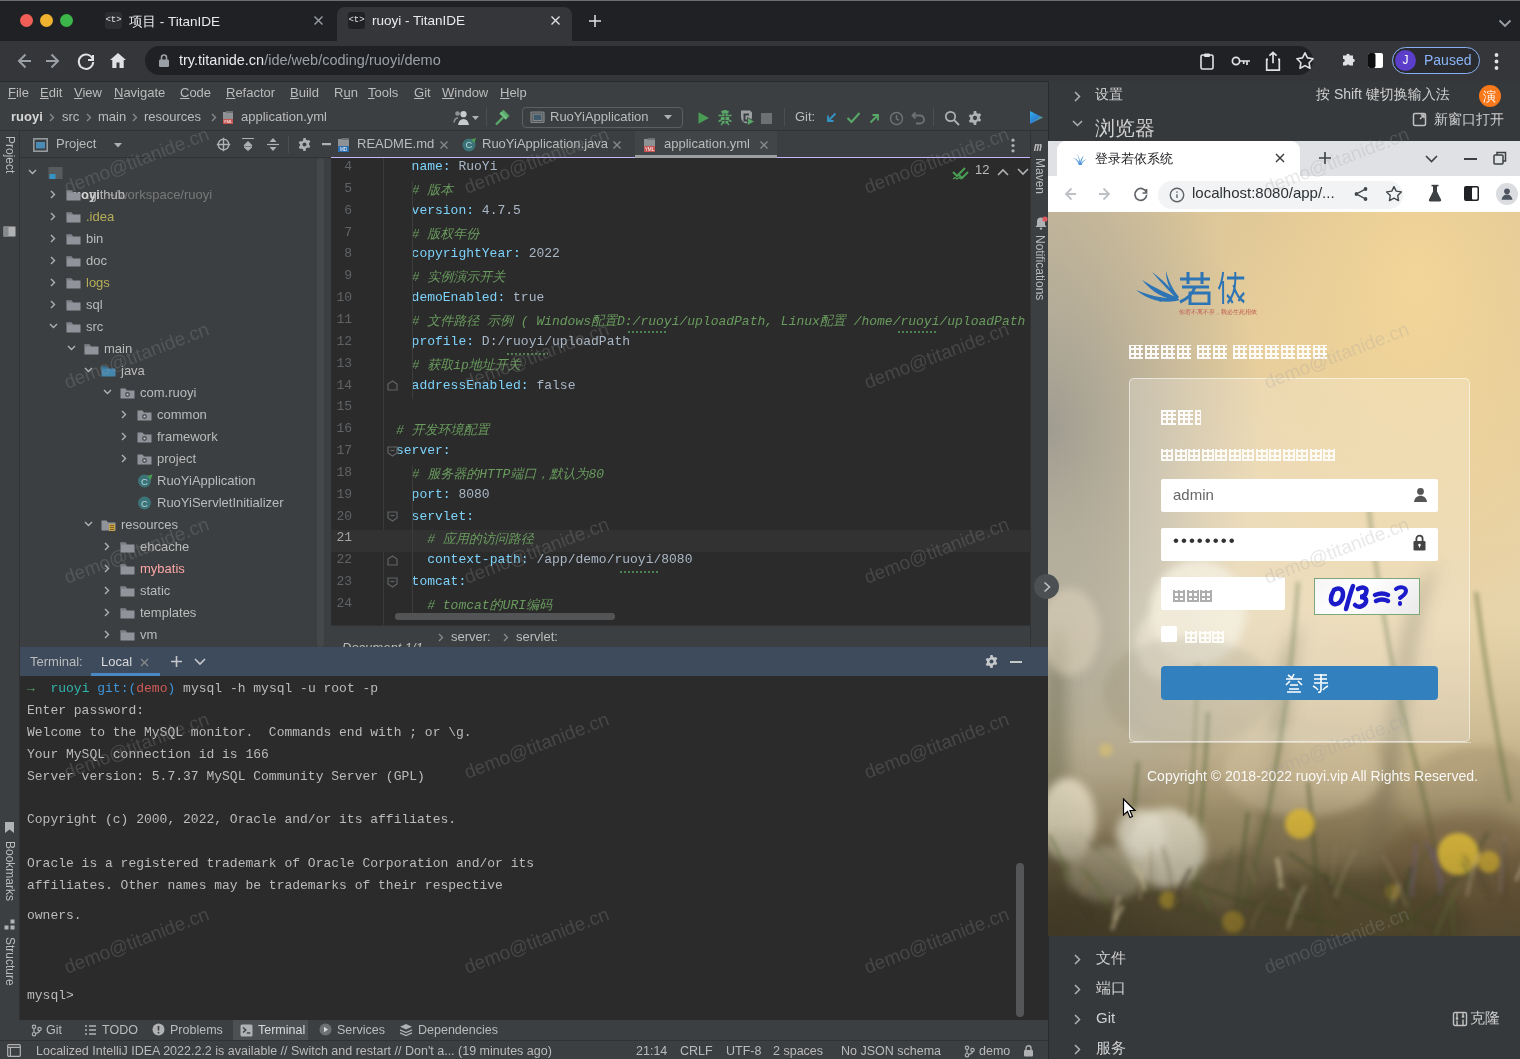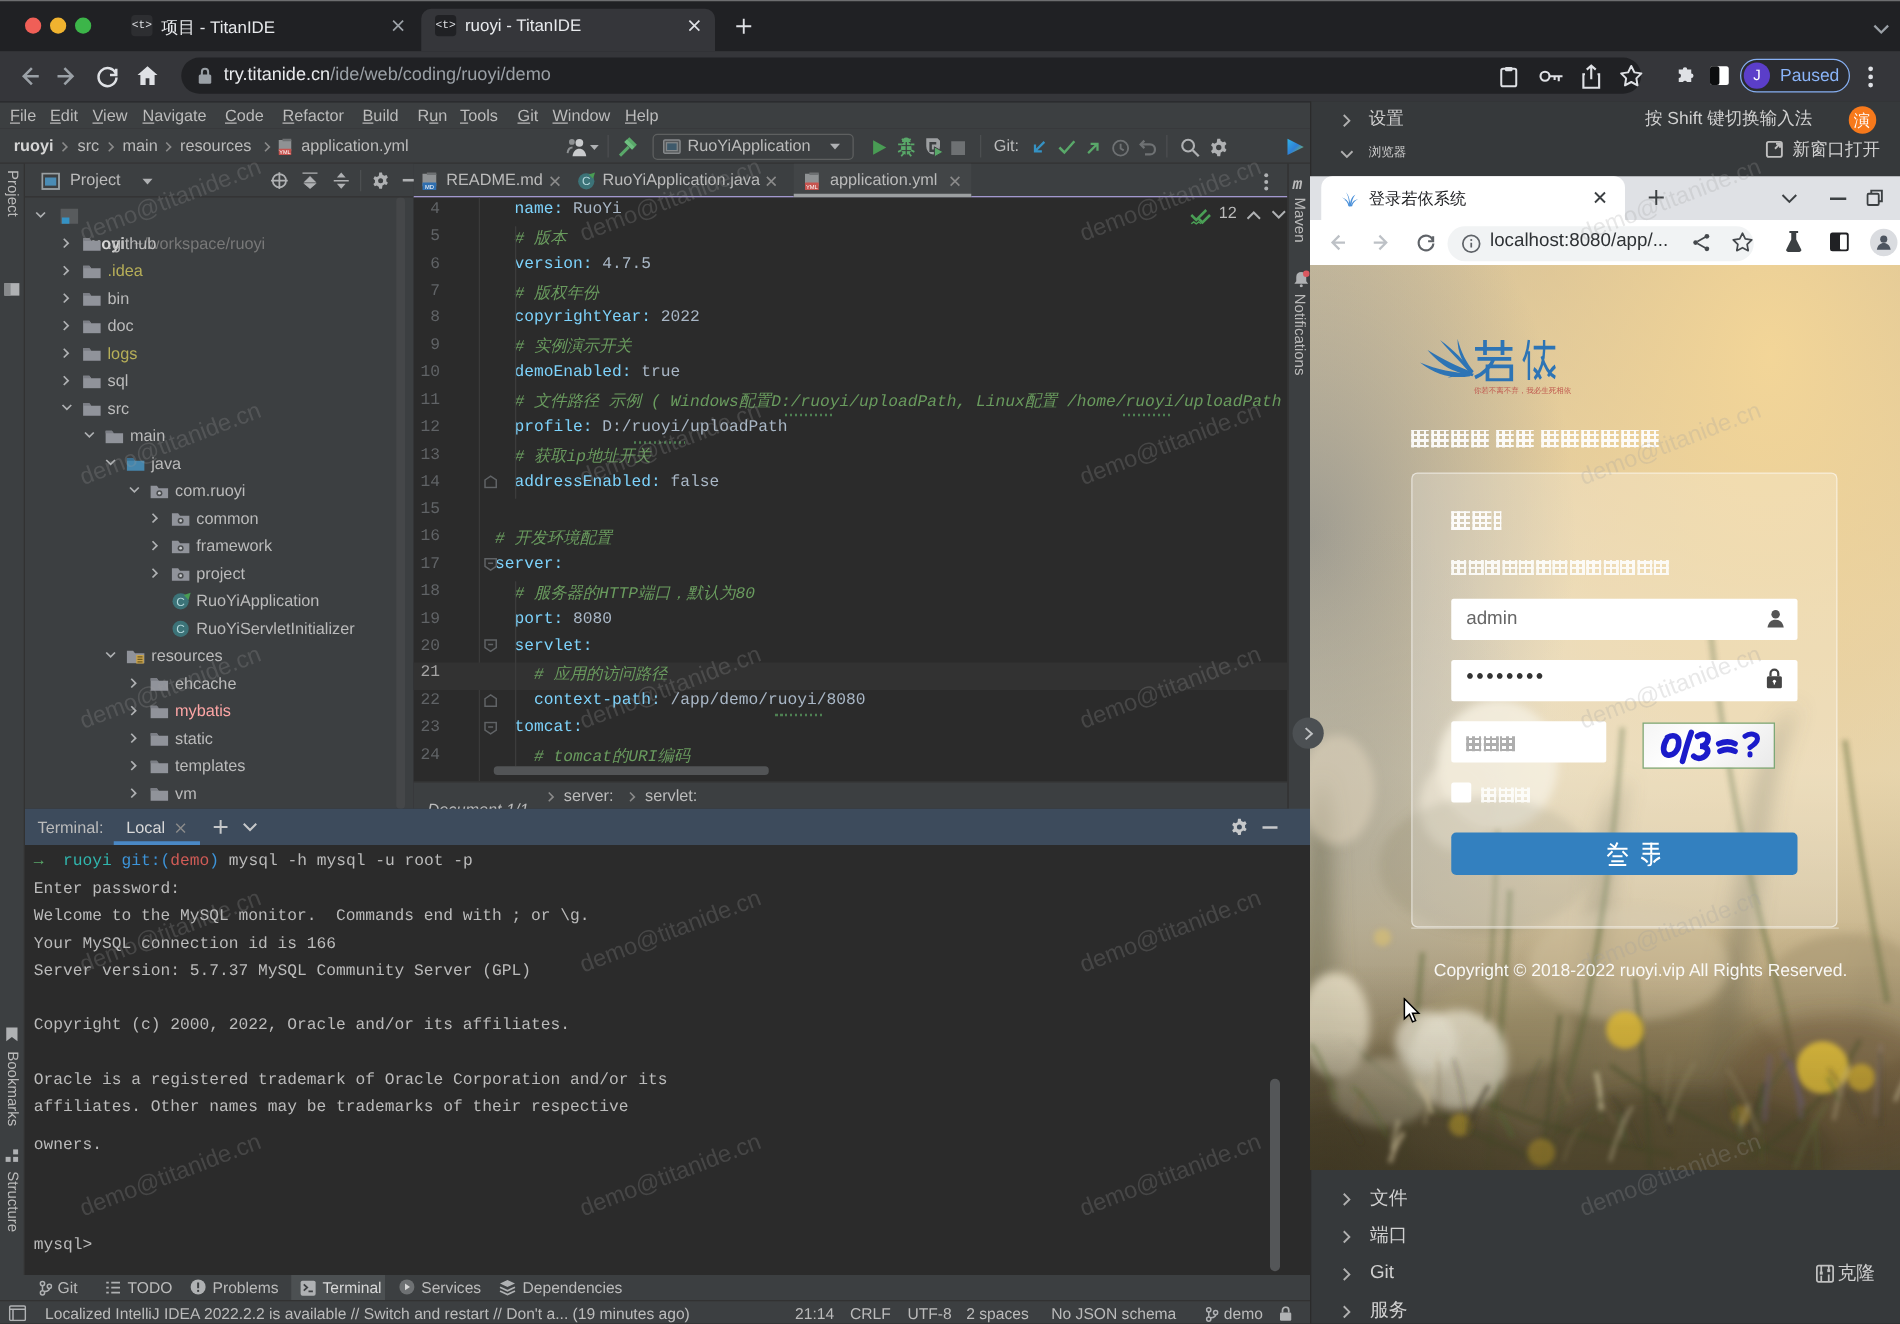--- a/index.html
+++ b/index.html
@@ -717,21 +717,21 @@
     <svg class="abs" style="left:25px;top:10px;" width="7" height="11" viewBox="0 0 7 11">
         <path d="M1 1l4.5 4.5L1 10" stroke="#b0b0b0" stroke-width="1.5" fill="none"></path>
       </svg>
     <span class="abs" style="left:46px;top:5px;color:#d0d0d0;font-size:14px;">设置</span>
     <span class="abs" style="left:267px;top:5px;color:#d0d0d0;font-size:14px;">按 Shift 键切换输入法</span>
     <div class="abs" style="left:430px;top:4px;width:22px;height:22px;border-radius:50%;background:#f7791b;"></div>
     <span class="abs" style="left:434px;top:7px;color:#fff;font-size:13px;">演</span>
     <svg class="abs" style="left:23px;top:39px;" width="11" height="7" viewBox="0 0 11 7">
         <path d="M1 1l4.5 4.5L10 1" stroke="#b0b0b0" stroke-width="1.5" fill="none"></path>
       </svg>
-    <span class="abs" style="left:46px;top:34px;color:#d0d0d0;font-size:10px;">浏览器</span>
+    <span class="abs" style="left:46px;top:34px;color:#d0d0d0;font-size:20px;">浏览器</span>
     <svg class="abs" style="left:363px;top:31px;" width="15" height="15" viewBox="0 0 15 15">
         <rect x="1.5" y="1.5" width="12" height="12" rx="1.5" stroke="#c0c0c0" stroke-width="1.5" fill="none"></rect>
         <path d="M8 7l4-4M8.8 3h3.2v3.2" stroke="#c0c0c0" stroke-width="1.5" fill="none"></path>
       </svg>
     <span class="abs" style="left:385px;top:30px;color:#d0d0d0;font-size:14px;">新窗口打开</span>
 
     <svg class="abs" style="left:25px;top:873px;" width="7" height="11" viewBox="0 0 7 11">
         <path d="M1 1l4.5 4.5L1 10" stroke="#b0b0b0" stroke-width="1.5" fill="none"></path>
       </svg>
     <span class="abs" style="left:47px;top:868px;color:#d0d0d0;font-size:15px;">文件</span>

